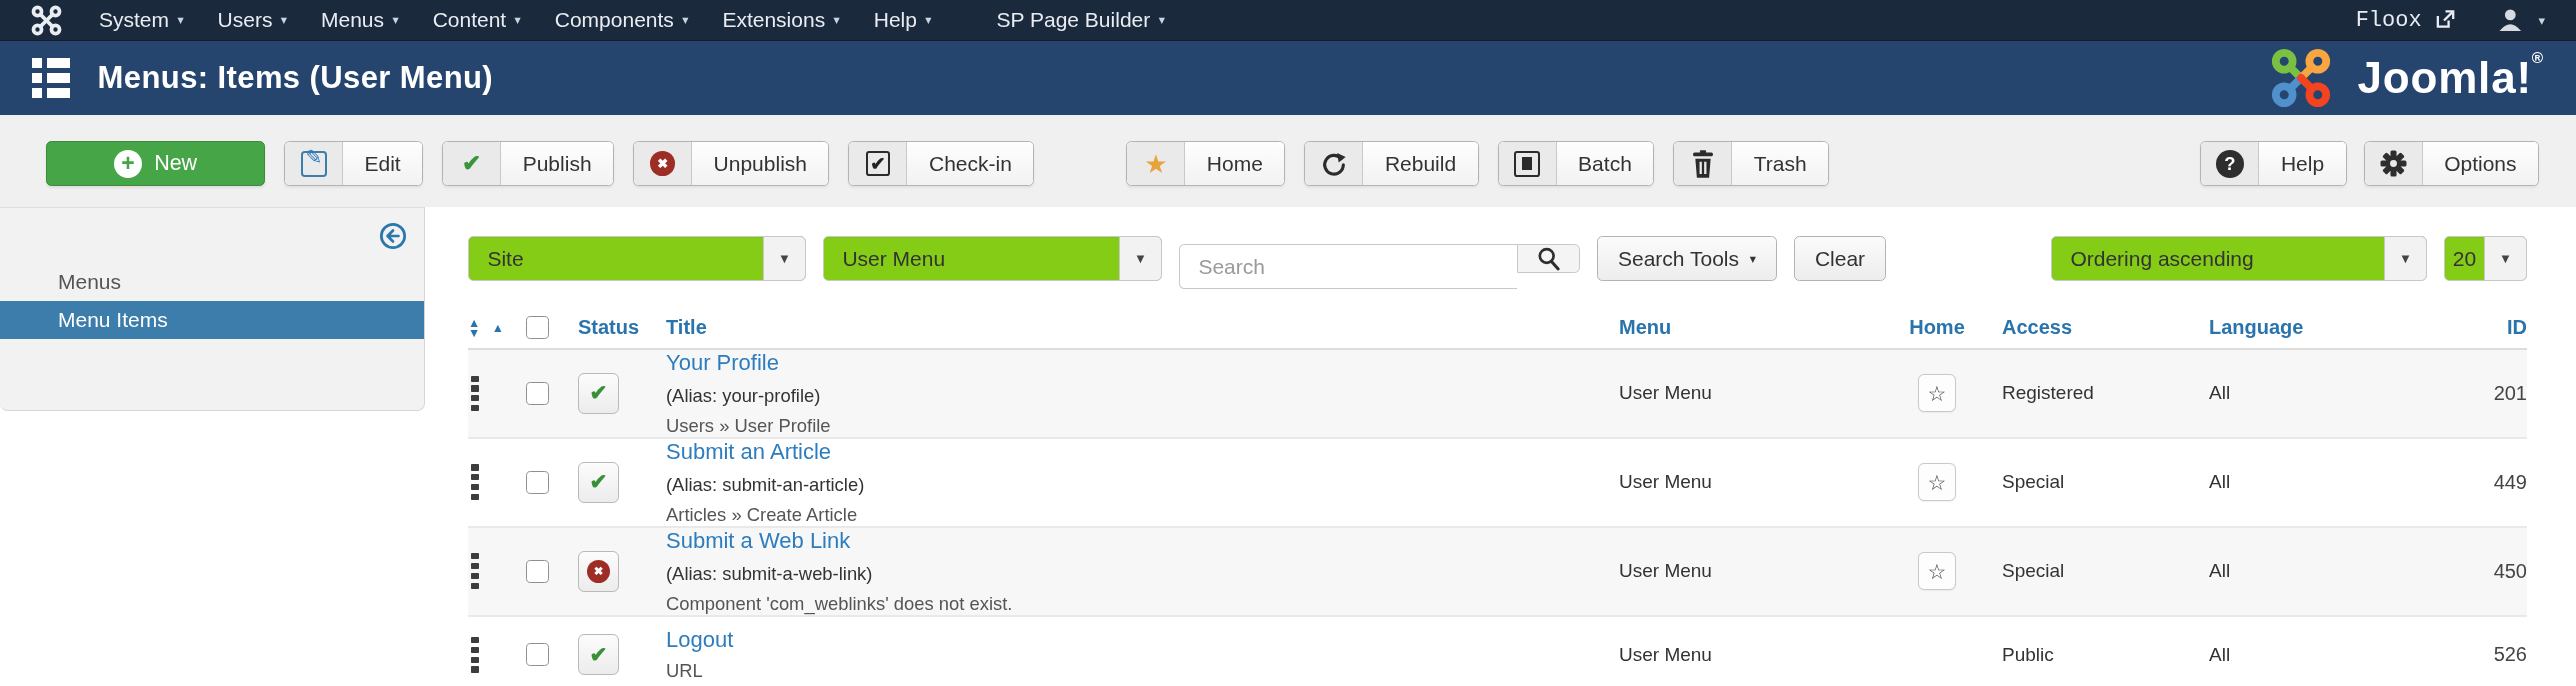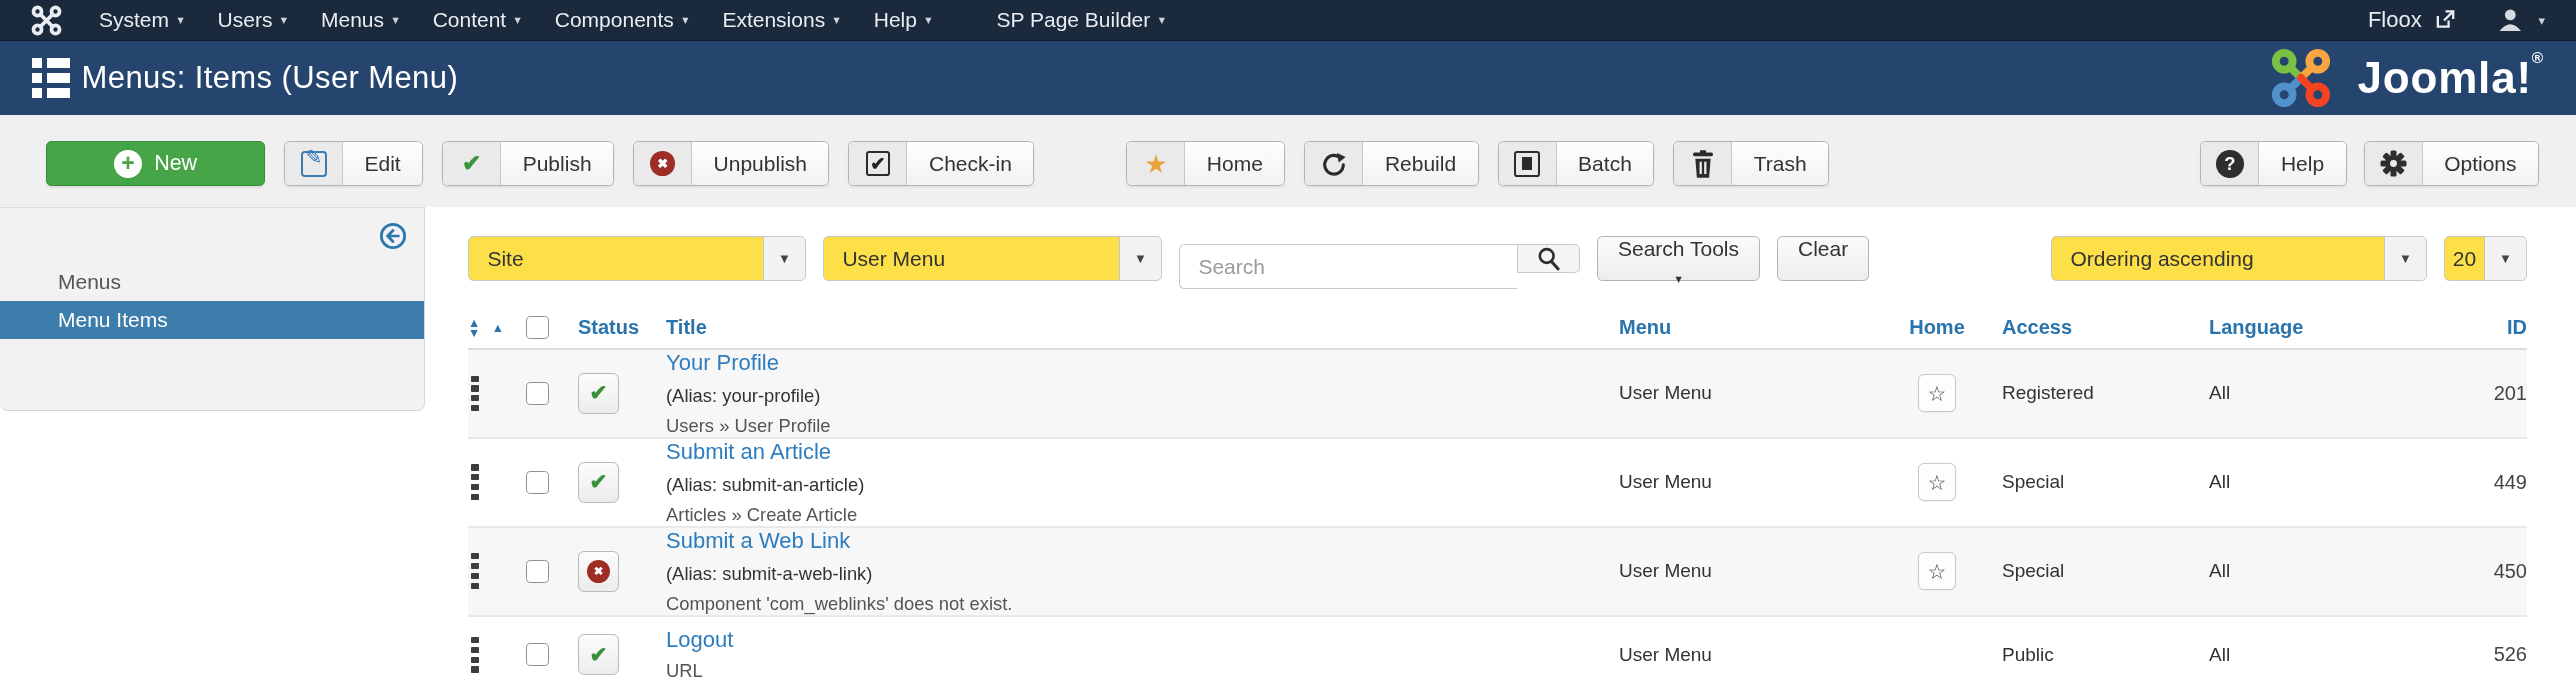--- a/index.html
+++ b/index.html
@@ -15,34 +15,34 @@
     padding:0 31px;color:#e9edf2;border-bottom:1.5px solid #121c2a;box-sizing:border-box;
   }
   .topbar .brand{display:flex;align-items:center;margin-right:20px;}
   .nav-item{
     display:flex;align-items:center;gap:8.4px;padding:0 17px;font-size:21px;color:#e9edf2;
     height:41px;cursor:default;white-space:nowrap;
   }
   .nav-item .caret{font-size:12.3px;color:#cdd4dd;line-height:1;}
   .nav-item.spaced{margin-left:31px;}
   .topbar-right{margin-left:auto;display:flex;align-items:center;gap:43px;}
-  .sitelink{display:flex;align-items:center;gap:12.3px;font-size:22px;color:#e9edf2;}
+  .sitelink{display:flex;align-items:center;gap:12.3px;font-size:22px;color:#e9edf2;font-family:Liberation Mono, monospace;}
   .userbox{display:flex;align-items:center;gap:15.4px;}
   .userbox .caret{font-size:13px;color:#cdd4dd;}
 
   
   .titlebar{
     height:74px;background:#25456e;display:flex;align-items:center;
     padding:0 32px;color:#fff;box-sizing:border-box;
   }
   .list-icon{display:flex;flex-direction:column;gap:4.6px;}
   .list-icon .row{display:flex;gap:4.6px;}
   .list-icon .sq{width:10px;height:10px;background:#fff;display:block;}
   .list-icon .bar{width:23px;height:10px;background:#fff;display:block;}
-  .page-title{font-size:31px;font-weight:400;margin-left:12px;letter-spacing:0.4px;}
+  .page-title{font-size:31px;font-weight:700;margin-left:28px;letter-spacing:0.4px;}
   .logo{margin-left:auto;display:flex;align-items:center;gap:10.7px;}
   .logo-text{font-size:44px;font-weight:700;letter-spacing:0.8px;margin-left:16px;}
   .logo-reg{font-size:15.4px;vertical-align:super;position:relative;top:-14px;}
 
   
   .toolbar-strip{
     height:92px;background:#f0f0f0;display:flex;align-items:flex-start;
     padding:26px 37px 0 46px;box-sizing:border-box;
   }
   .tb-group{display:flex;gap:19px;}
@@ -106,21 +106,21 @@
   .collapse-btn{position:absolute;top:14px;right:17px;cursor:pointer;}
   .side-list{position:absolute;top:55px;left:0;right:0;}
   .side-item{height:38px;display:flex;align-items:center;padding-left:58px;font-size:21px;color:#555;cursor:pointer;}
   .side-item.active{background:#3d7dab;color:#fff;}
 
   .content{margin-left:425px;width:2151px;box-sizing:border-box;padding:29px 49px 0 43px;}
 
   
   .filter-row{display:flex;align-items:center;gap:17px;}
   .sel{
-    display:flex;height:45px;border:1.5px solid #c8c8c8;border-radius:5.4px;background:#fde047;
+    display:flex;height:45px;border:1.5px solid #c8c8c8;border-radius:5.4px;background:#84cc16;
     align-items:stretch;box-sizing:border-box;overflow:hidden;cursor:pointer;
     box-shadow:inset 0 0.8px 1.5px rgba(0,0,0,0.04);
   }
   .sel .v{padding:0 18.4px;font-size:21px;color:#333;display:flex;align-items:center;flex:1;white-space:nowrap;}
   .sel .v.center{justify-content:center;padding:0 7.7px;}
   .sel .c{
     width:41px;border-left:1.5px solid #c8c8c8;background:#f2f2f2;flex:none;
     display:flex;align-items:center;justify-content:center;font-size:13px;color:#444;
   }
   .w-site{width:338px;}
@@ -134,21 +134,21 @@
     font-family:inherit;
   }
   .search-input::placeholder{color:#9a9a9a;}
   .search-btn{
     width:63px;border:1.5px solid #c8c8c8;border-radius:0 5.4px 5.4px 0;background:#f4f4f4;
     display:flex;align-items:center;justify-content:center;cursor:pointer;box-sizing:border-box;
   }
   .btn-flat{
     height:45px;border:1.5px solid #b3b3b3;border-radius:5.4px;background:linear-gradient(#fbfbfb,#ededed);
     display:flex;align-items:center;gap:10.7px;padding:0 20px;font-size:21px;color:#333;cursor:pointer;
-    box-sizing:border-box;font-family:inherit;white-space:nowrap;flex-direction:column;
+    box-sizing:border-box;font-family:inherit;white-space:nowrap;
   }
   .btn-flat .caret{font-size:12.3px;color:#333;}
   .right-filters{margin-left:auto;display:flex;align-items:center;gap:17px;}
 
   
   .table{margin-top:26px;}
   .thead{
     display:flex;align-items:center;height:41px;font-weight:700;color:#2a74ad;font-size:20px;
     border-bottom:2.3px solid #dcdcdc;
   }

